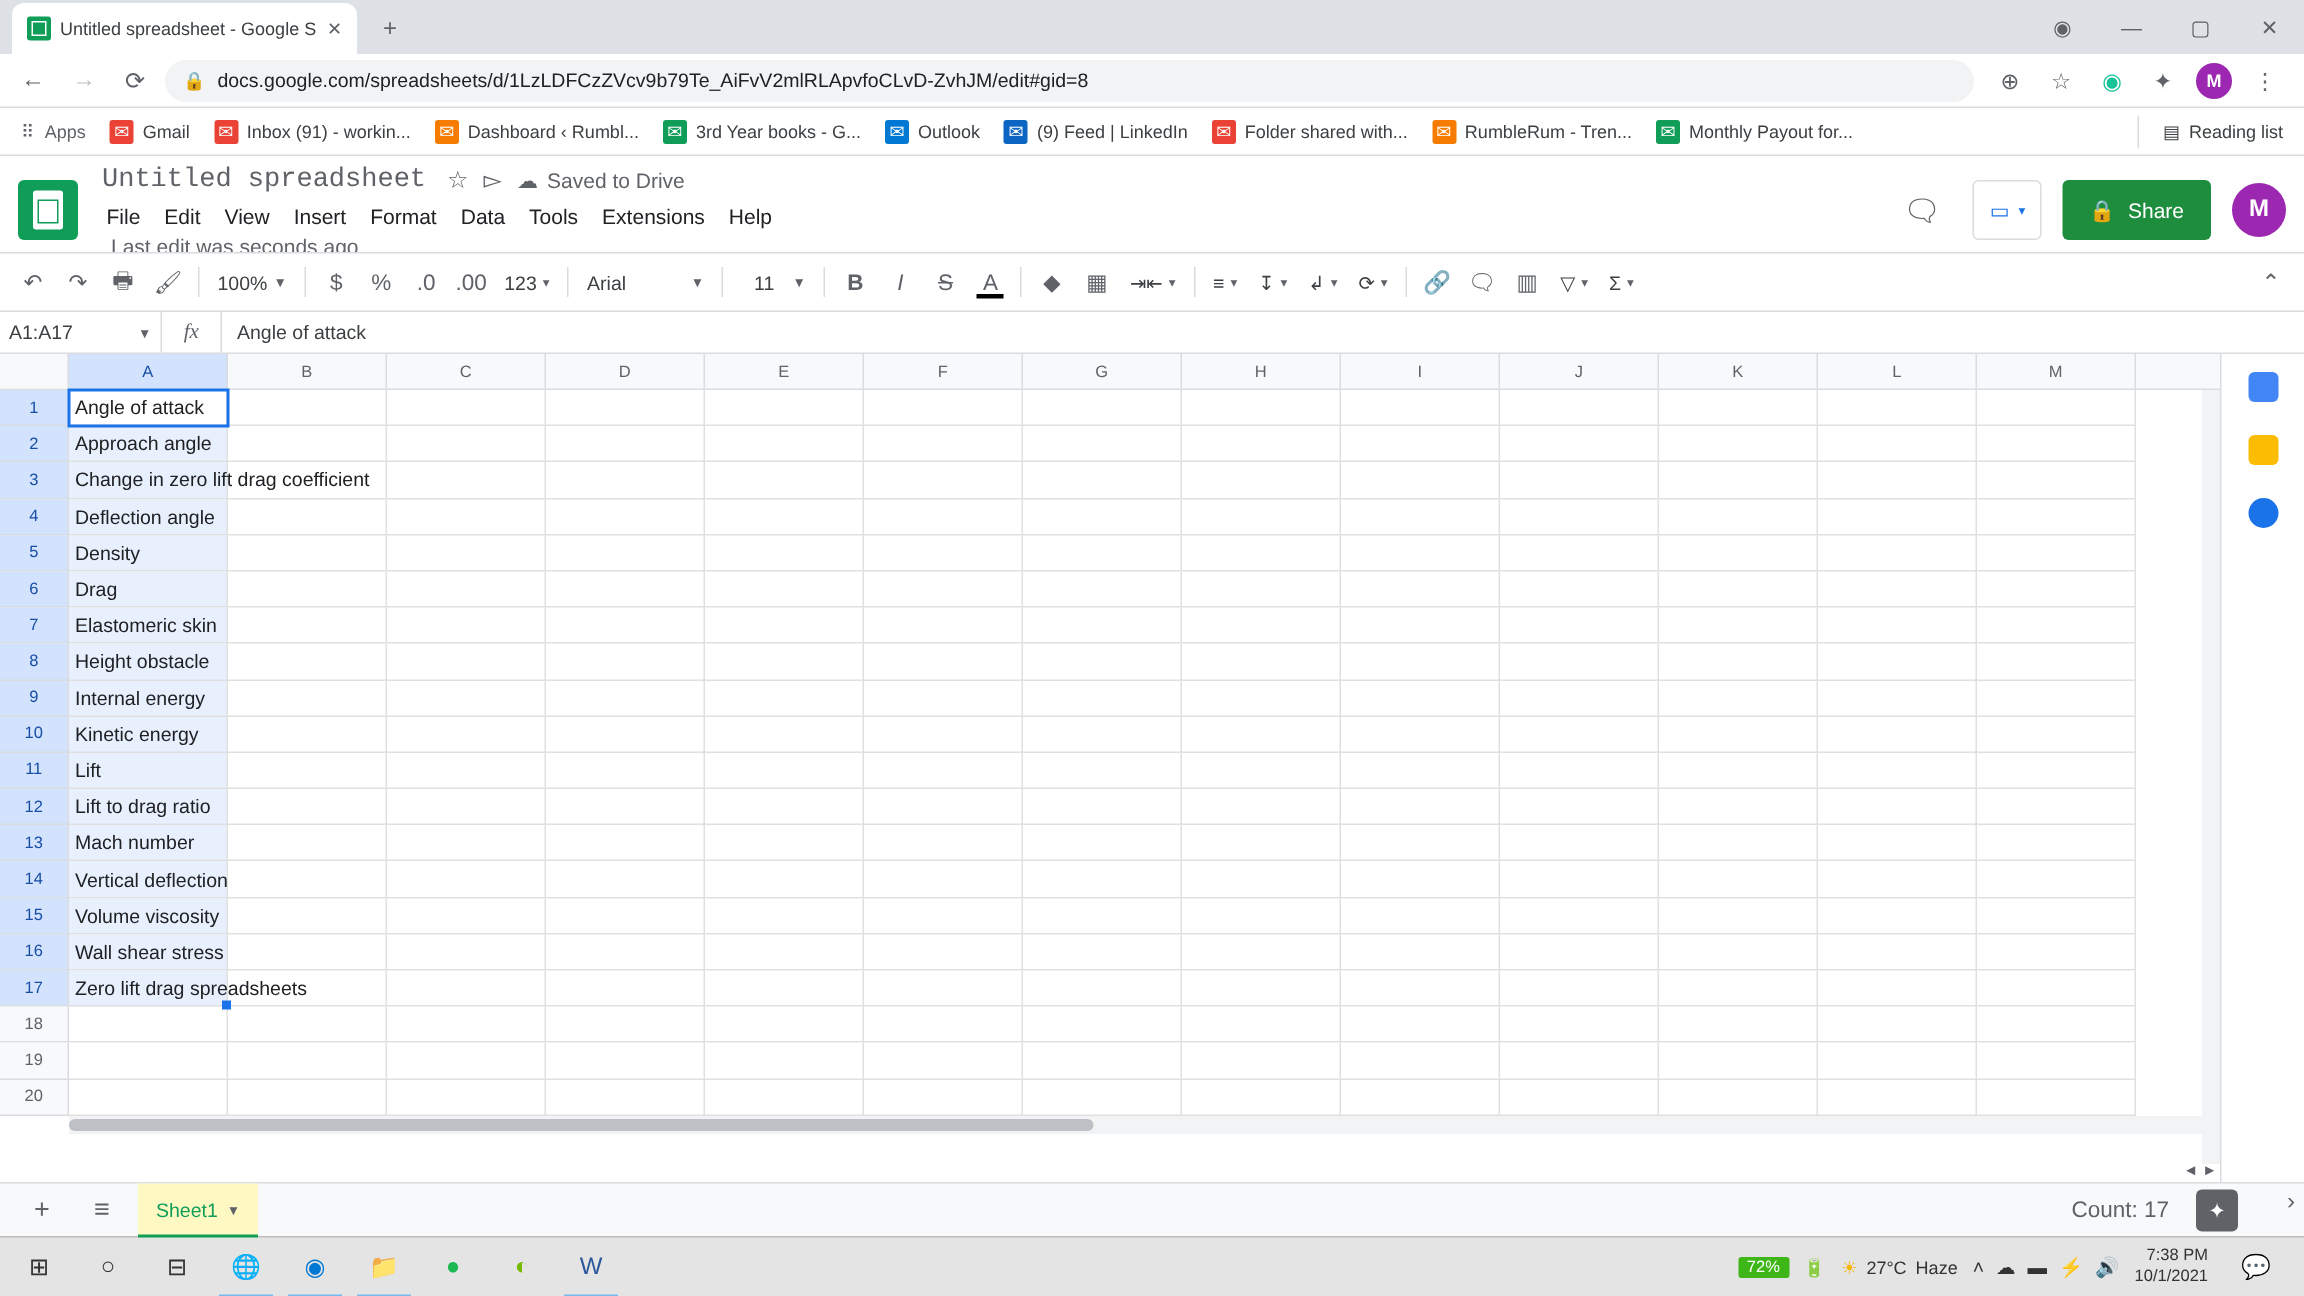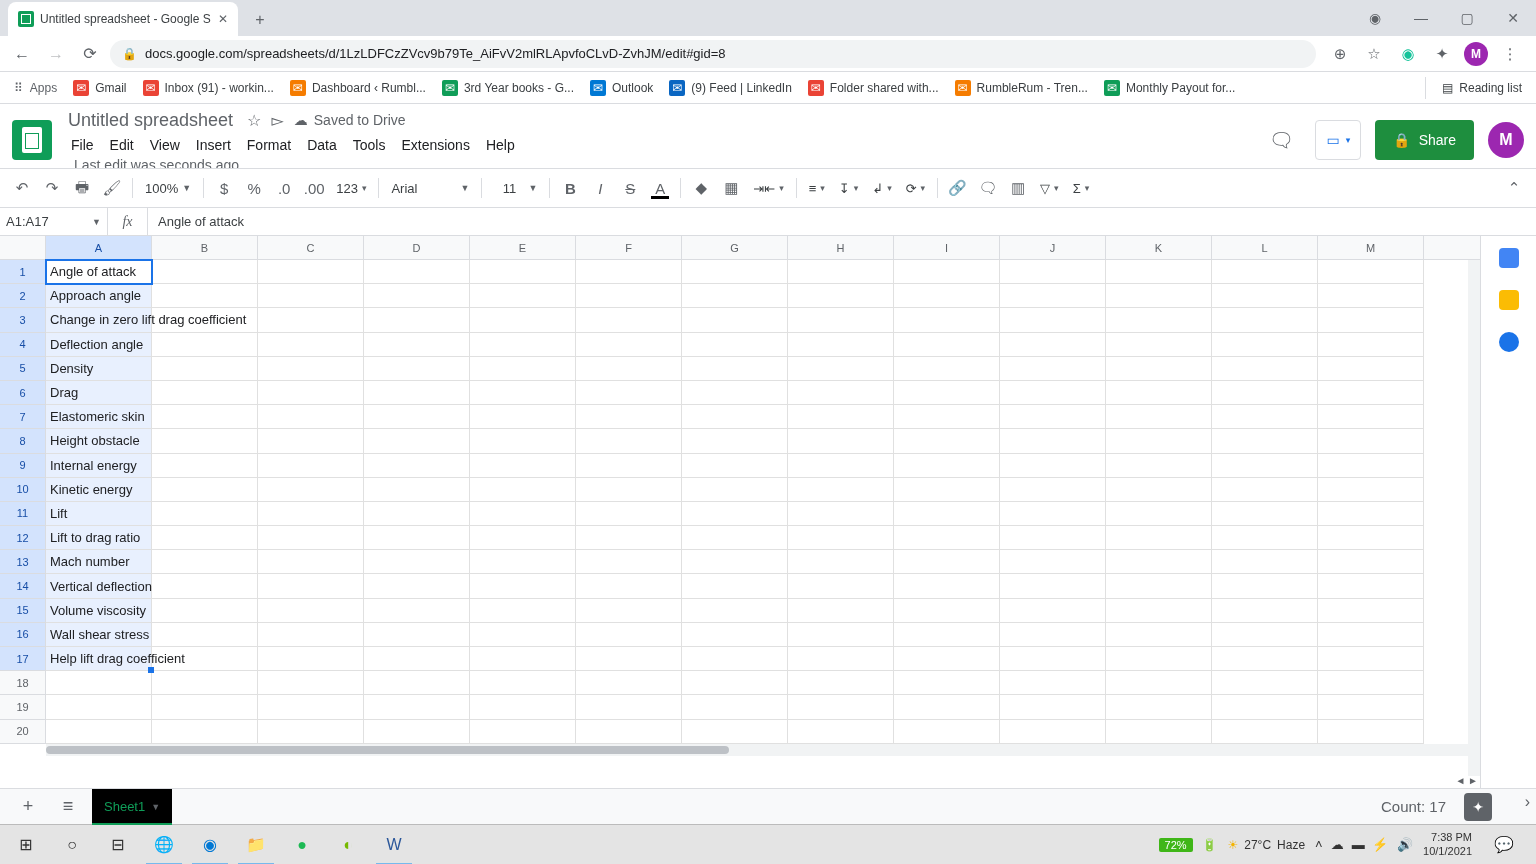--- a/index.html
+++ b/index.html
@@ -27,21 +27,21 @@
 .bm-apps { color: #5f6368; }
 .readlist { margin-left: auto; display: flex; align-items: center; gap: 6px; padding: 4px 6px; border-left: 1px solid #dadce0; padding-left: 16px; }
 
 
 .sheets-head { height: 64px; display: flex; align-items: center; padding: 8px 12px 0 8px; gap: 8px; }
 .logo-box { width: 40px; height: 40px; background: #0f9d58; border-radius: 4px; display: flex; align-items: center; justify-content: center; margin: 0 4px; }
 .logo-inner { width: 20px; height: 26px; background: #fff; border-radius: 2px; position: relative; }
 .logo-inner::before { content: ""; position: absolute; left: 3px; right: 3px; top: 6px; bottom: 4px; border: 1px solid #0f9d58; }
 .title-col { display: flex; flex-direction: column; gap: 2px; flex: 1; }
 .title-row { display: flex; align-items: center; gap: 10px; }
-.doc-title { font-size: 18px; color: #5f6368; padding: 2px 4px; }
+.doc-title { font-size: 18px; color: #5f6368; padding: 2px 4px; font-family: Liberation Mono, monospace; }
 .title-icons { display: flex; gap: 10px; color: #5f6368; font-size: 16px; }
 .saved { color: #5f6368; font-size: 14px; display: flex; align-items: center; gap: 6px; }
 .menu-row { display: flex; gap: 2px; flex-direction: column; }
 .menu-item { font-size: 14px; color: #202124; padding: 2px 7px; border-radius: 4px; cursor: pointer; }
 .lastedit { color: #5f6368; text-decoration: underline; margin-left: 10px; font-size: 14px; }
 .head-right { display: flex; align-items: center; gap: 14px; }
 .comments-btn { width: 40px; height: 40px; border-radius: 50%; display: flex; align-items: center; justify-content: center; color: #5f6368; font-size: 20px; }
 .present-btn { height: 40px; border: 1px solid #dadce0; border-radius: 4px; padding: 0 10px; display: flex; align-items: center; gap: 6px; color: #1a73e8; font-size: 14px; }
 .share-btn { height: 40px; background: #1e8e3e; color: #fff; border-radius: 4px; padding: 0 18px; display: flex; align-items: center; gap: 8px; font-size: 14px; font-weight: 500; }
 .avatar-lg { width: 36px; height: 36px; border-radius: 50%; background: #9c27b0; color: #fff; display: flex; align-items: center; justify-content: center; font-weight: bold; }
@@ -87,21 +87,21 @@
 
 .hscroll { height: 12px; background: #f1f3f4; margin-left: 46px; margin-right: 12px; position: relative; }
 .hscroll-thumb { position: absolute; left: 0; width: 48%; top: 2px; bottom: 2px; background: #bdc1c6; border-radius: 4px; }
 .vscroll { position: absolute; right: 0; top: 24px; bottom: 12px; width: 12px; background: #f1f3f4; }
 
 .grid-nav { position: absolute; right: 0; bottom: 0; display: flex; gap: 2px; font-size: 10px; color: #5f6368; padding: 2px; }
 
 
 .sheet-bar { height: 36px; border-top: 1px solid #dadce0; display: flex; align-items: center; padding: 0 44px 0 12px; gap: 8px; background: #f8f9fa; font-size: 13px; position: relative; }
 .sheet-add, .sheet-all { width: 32px; height: 32px; display: flex; align-items: center; justify-content: center; color: #5f6368; font-size: 18px; }
-.sheet-tab { background: #000000; height: 36px; border-top: 2px solid transparent; border-bottom: 2px solid #0f9d58; display: flex; align-items: center; padding: 0 12px; gap: 6px; color: #0f9d58; font-weight: 500; }
+.sheet-tab { background: #fef9c3; height: 36px; border-top: 2px solid transparent; border-bottom: 2px solid #0f9d58; display: flex; align-items: center; padding: 0 12px; gap: 6px; color: #0f9d58; font-weight: 500; }
 .sheet-tab .arr { font-size: 9px; color: #5f6368; }
 .count-box { margin-left: auto; color: #5f6368; font-size: 15px; padding: 4px 10px; }
 .explore-btn { width: 28px; height: 28px; background: #5f6368; border-radius: 4px; display: flex; align-items: center; justify-content: center; color: #fff; font-size: 14px; }
 .side-expand { position: absolute; right: 6px; top: 4px; color: #5f6368; font-size: 16px; }
 
 
 .taskbar { height: 40px; background: #e4e4e4; display: flex; align-items: center; padding: 0 4px; gap: 2px; font-size: 12px; color: #333; border-top: 1px solid #bbb; }
 .taskbtn { width: 44px; height: 40px; display: flex; align-items: center; justify-content: center; font-size: 16px; color: #333; position: relative; }
 .taskbtn.active::after { content: ""; position: absolute; bottom: 0; left: 4px; right: 4px; height: 2px; background: #76b9ed; }
 .task-right { margin-left: auto; display: flex; align-items: center; gap: 10px; padding-right: 6px; }
@@ -614,21 +614,21 @@
           <div class="cell"></div>
           <div class="cell"></div>
           <div class="cell"></div>
           <div class="cell"></div>
           <div class="cell"></div>
           <div class="cell"></div>
         </div>
         <div class="row">
           <div class="rowh sel">17</div>
           <div class="cell selA">
-            <span>Help lift drag coefficient</span>
+            <span>Zero lift drag spreadsheets</span>
             <div class="sel-handle"></div>
           </div>
           <div class="cell"></div>
           <div class="cell"></div>
           <div class="cell"></div>
           <div class="cell"></div>
           <div class="cell"></div>
           <div class="cell"></div>
           <div class="cell"></div>
           <div class="cell"></div>

